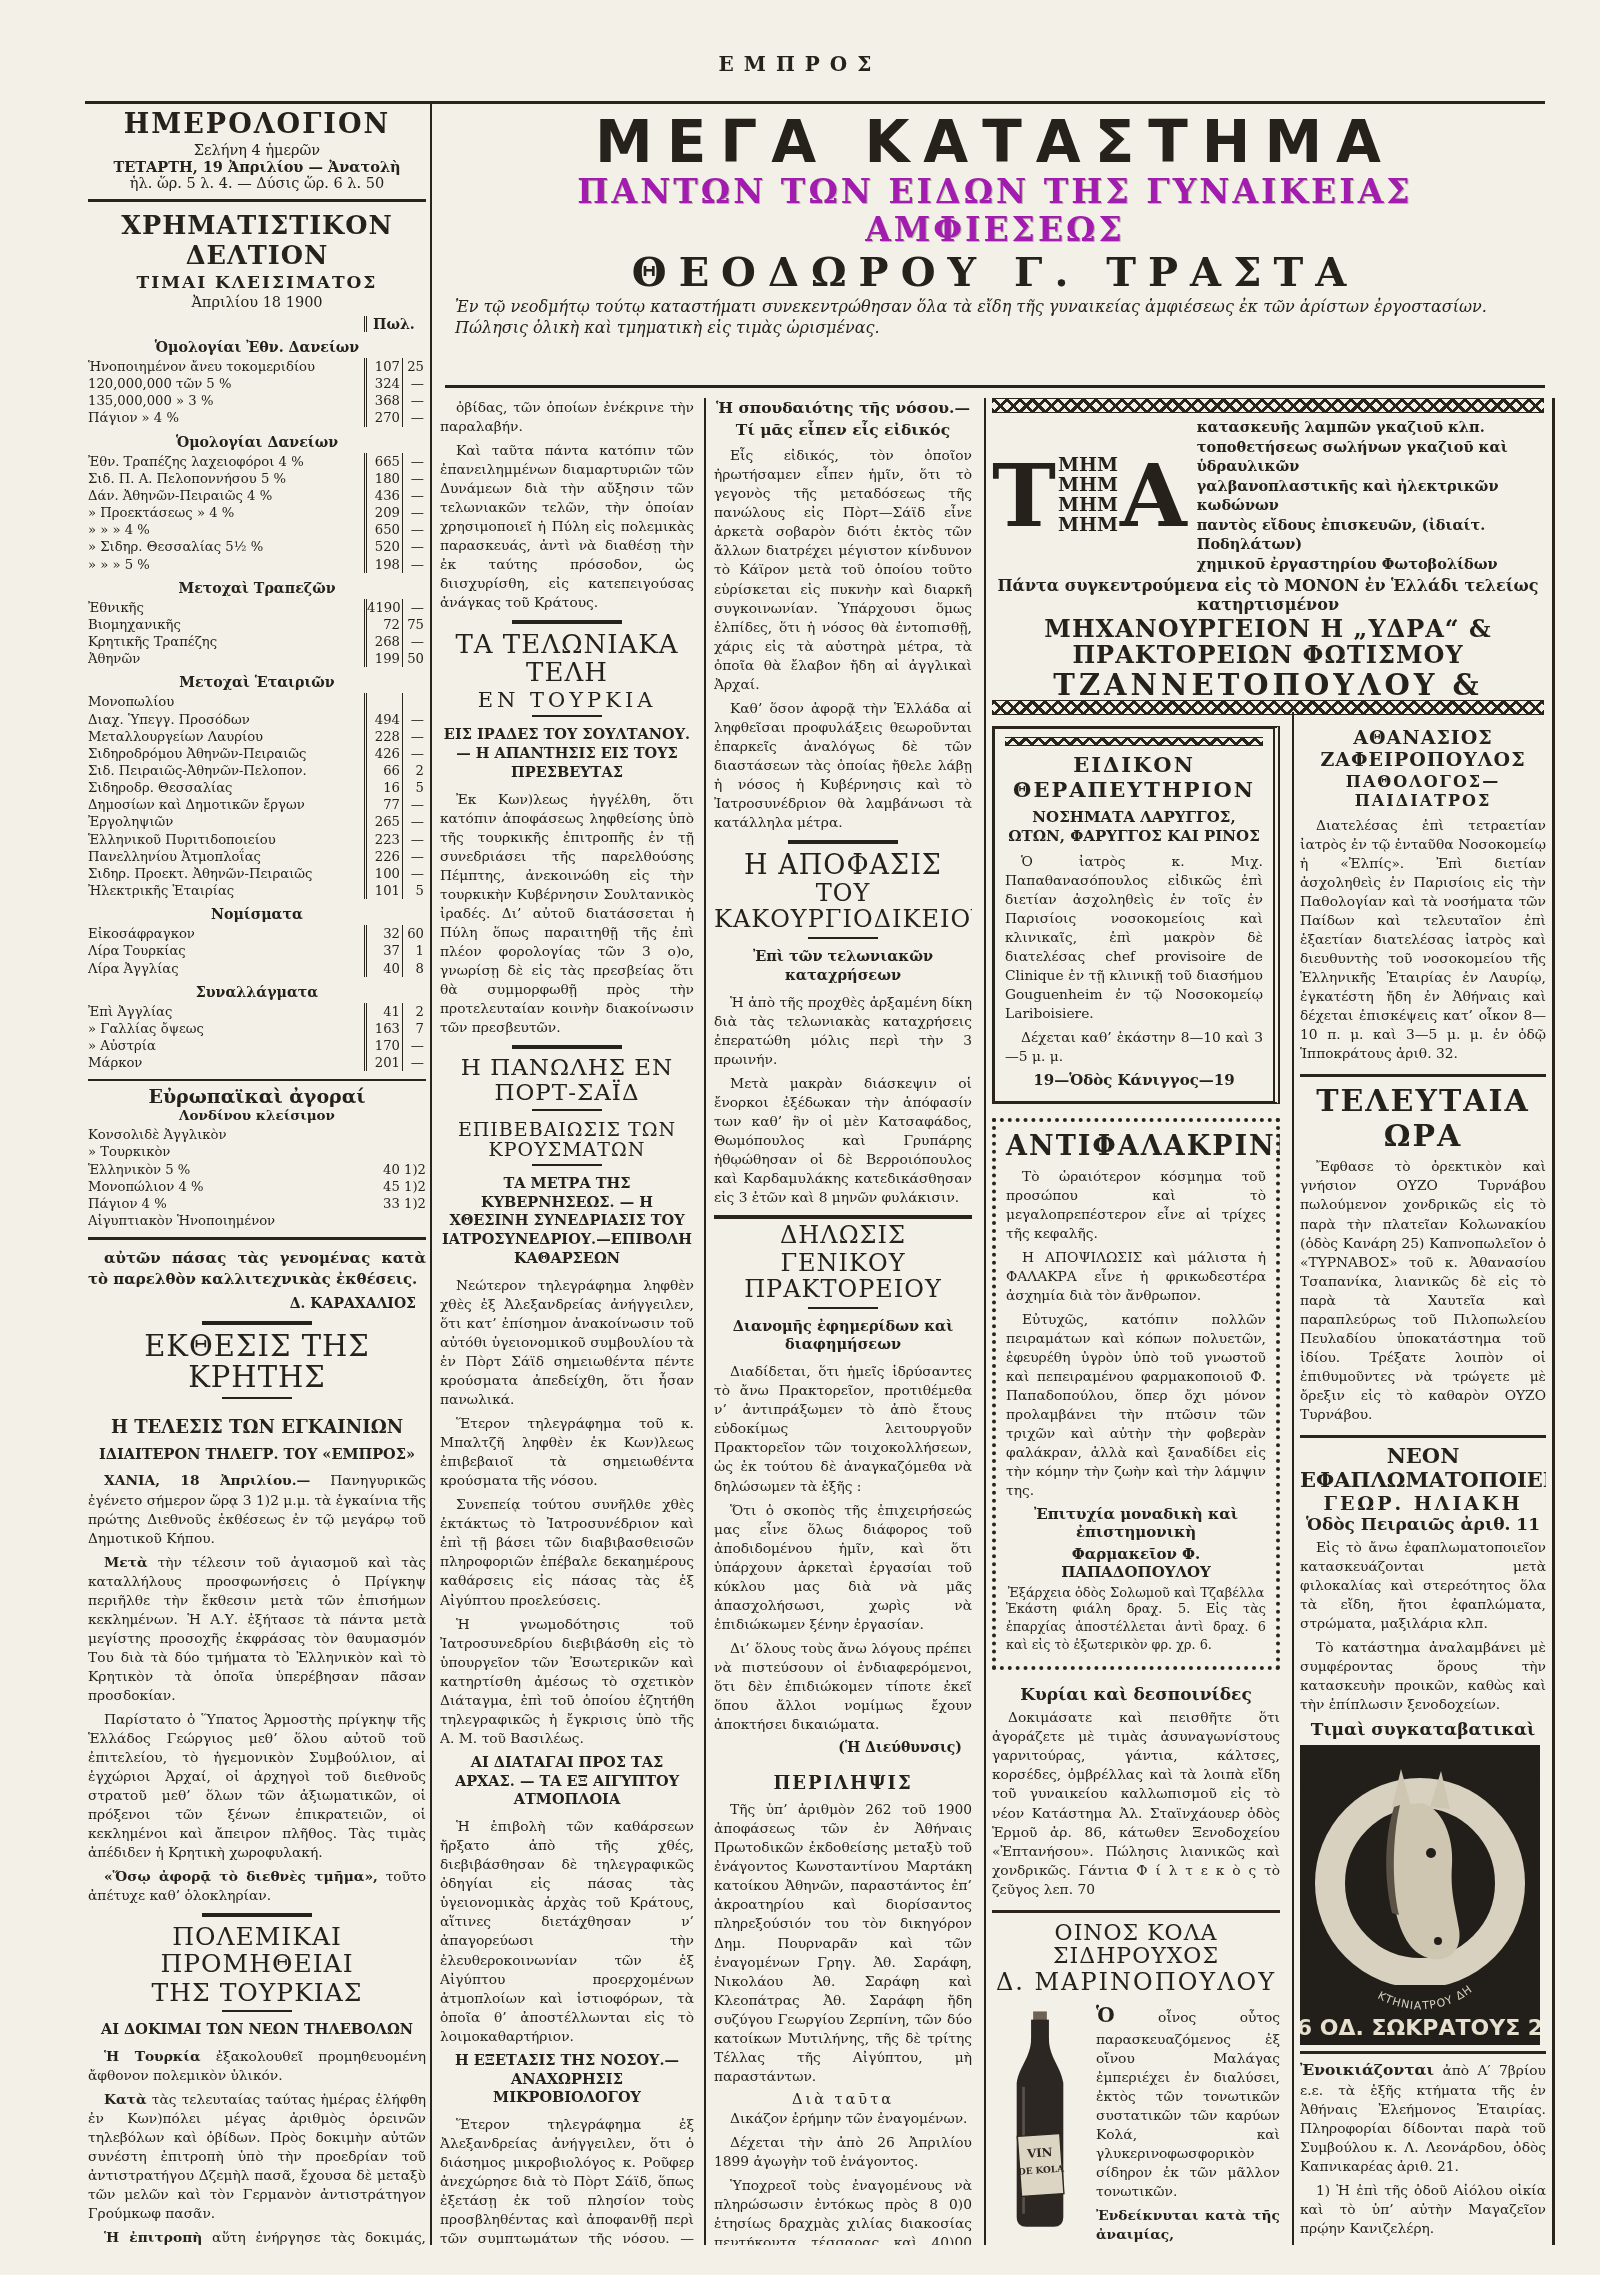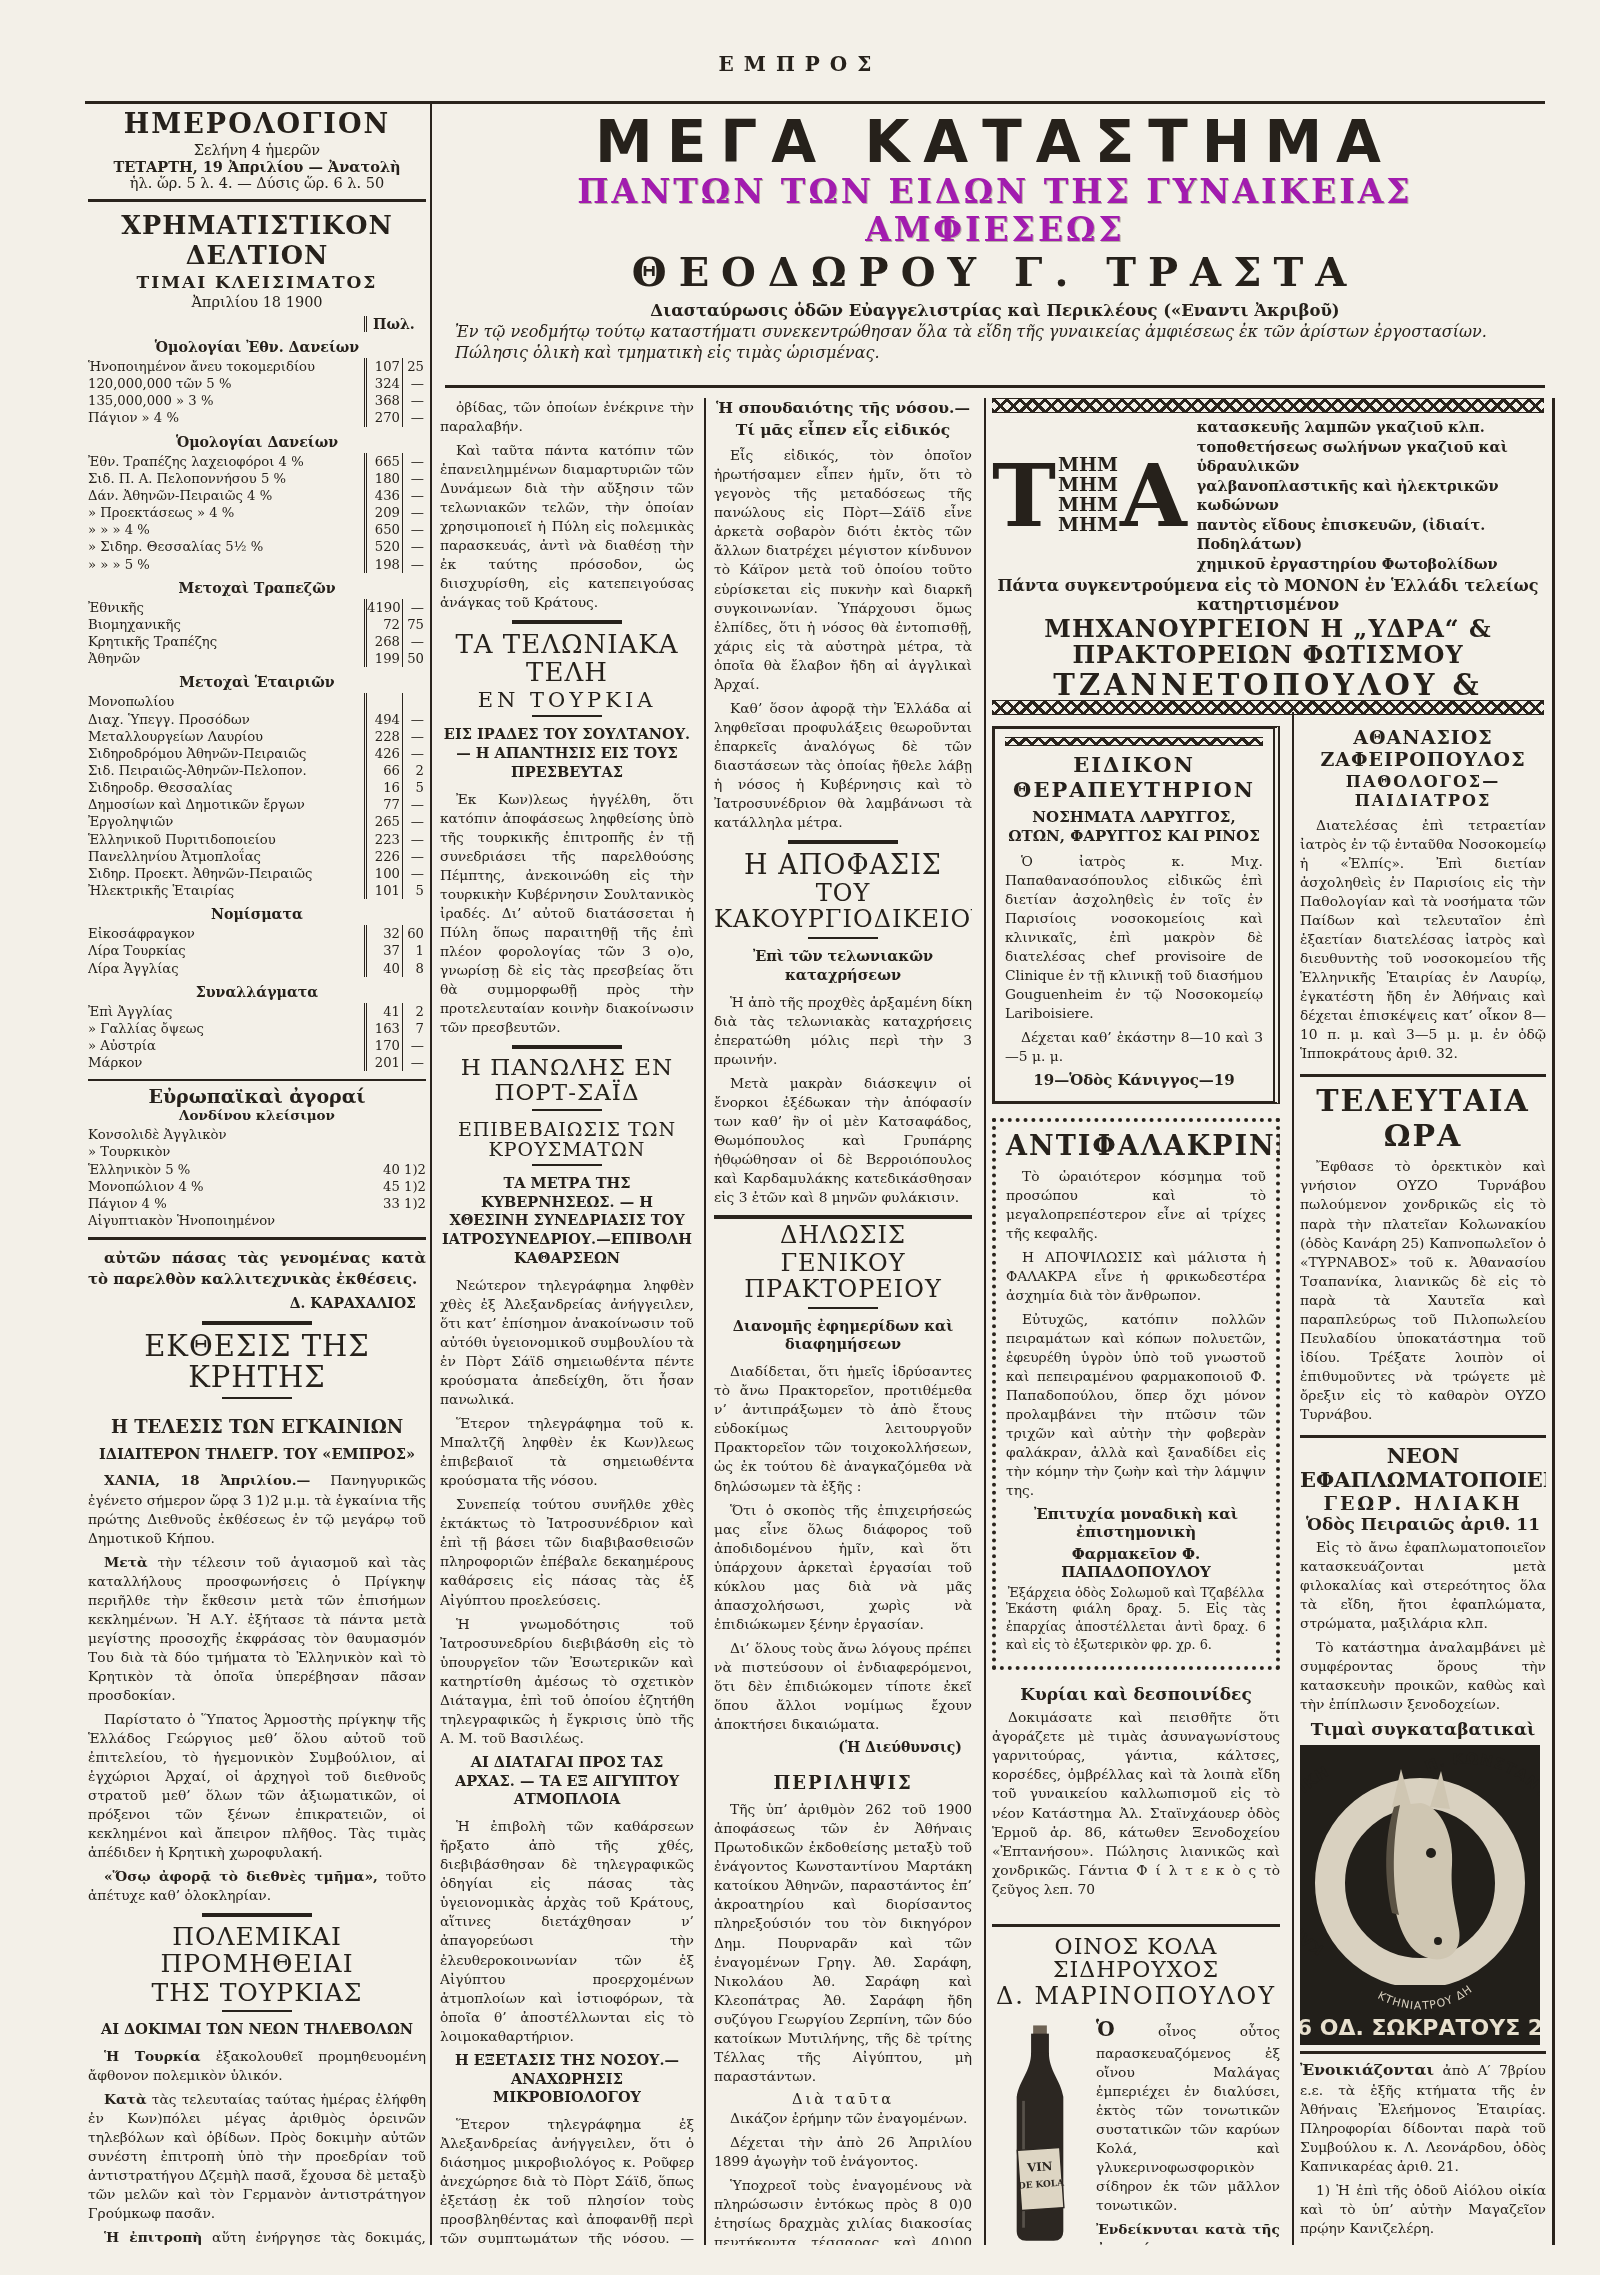--- a/index.html
+++ b/index.html
@@ -64,21 +64,20 @@
 </head>
 <body>
 
 <div id="masthead" class="abs">ΕΜΠΡΟΣ</div>
 <div class="abs hrule" style="left:85px;top:101px;width:1460px;height:3px;"></div>
 
 <div id="ad1" class="abs" style="left:445px;top:112px;width:1100px;height:276px;border-bottom:3px solid #2a241d;">
   <div class="l1">ΜΕΓΑ ΚΑΤΑΣΤΗΜΑ</div>
   <div class="l2">ΠΑΝΤΩΝ ΤΩΝ ΕΙΔΩΝ ΤΗΣ ΓΥΝΑΙΚΕΙΑΣ ΑΜΦΙΕΣΕΩΣ</div>
   <div class="l3">ΘΕΟΔΩΡΟΥ Γ. ΤΡΑΣΤΑ</div>
-  <div class="l4">Διασταύρωσις ὁδῶν Εὐαγγελιστρίας καὶ Περικλέους («Εναντι Ἀκριβοῦ)</div>
   <div class="l5">Ἐν τῷ νεοδμήτῳ τούτῳ καταστήματι συνεκεντρώθησαν ὅλα τὰ εἴδη τῆς γυναικείας ἀμφιέσεως ἐκ τῶν ἀρίστων ἐργοστασίων.</div>
   <div class="l6">Πώλησις ὁλικὴ καὶ τμηματικὴ εἰς τιμὰς ὡρισμένας.</div>
 </div>
 
 <div class="abs vrule" style="left:430px;top:103px;height:2142px;"></div>
 <div class="abs vrule" style="left:704px;top:398px;height:1847px;"></div>
 <div class="abs vrule" style="left:984px;top:398px;height:1847px;"></div>
 <div class="abs vrule" style="left:1292px;top:712px;height:1533px;"></div>
 <div class="abs vrule" style="left:1552px;top:398px;height:1847px;width:3px;"></div>
 
@@ -534,21 +533,21 @@
   <div class="dotbox">
     <div class="bt">ΑΝΤΙΦΑΛΑΚΡΙΝΗ</div>
     <p>Τὸ ὡραιότερον κόσμημα τοῦ προσώπου καὶ τὸ μεγαλοπρεπέστερον εἶνε αἱ τρίχες τῆς κεφαλῆς.</p>
     <p>Η ΑΠΟΨΙΛΩΣΙΣ καὶ μάλιστα ἡ ΦΑΛΑΚΡΑ εἶνε ἡ φρικωδεστέρα ἀσχημία διὰ τὸν ἄνθρωπον.</p>
     <p>Εὐτυχῶς, κατόπιν πολλῶν πειραμάτων καὶ κόπων πολυετῶν, ἐφευρέθη ὑγρὸν ὑπὸ τοῦ γνωστοῦ καὶ πεπειραμένου φαρμακοποιοῦ Φ. Παπαδοπούλου, ὅπερ ὄχι μόνον προλαμβάνει τὴν πτῶσιν τῶν τριχῶν καὶ αὐτὴν τὴν φοβερὰν φαλάκραν, ἀλλὰ καὶ ξαναδίδει εἰς τὴν κόμην τὴν ζωὴν καὶ τὴν λάμψιν της.</p>
     <div class="adr">Ἐπιτυχία μοναδικὴ καὶ ἐπιστημονικὴ</div>
     <div class="adr">Φαρμακεῖον Φ. ΠΑΠΑΔΟΠΟΥΛΟΥ</div>
     <div class="ctr" style="font-size:13px;">Ἐξάρχεια ὁδὸς Σολωμοῦ καὶ Τζαβέλλα</div>
     <p style="text-indent:0;font-size:12.8px;">Ἑκάστη φιάλη δραχ. 5. Εἰς τὰς ἐπαρχίας ἀποστέλλεται ἀντὶ δραχ. 6 καὶ εἰς τὸ ἐξωτερικὸν φρ. χρ. 6.</p>
   </div>
-  <div style="border-bottom:3px solid #2a241d;padding-bottom:20px;margin-bottom:8px;">
+  <div style="border-bottom:3px solid #2a241d;padding-bottom:6px;margin-bottom:8px;">
     <div class="adr" style="font-size:17px;">Κυρίαι καὶ δεσποινίδες</div>
     <p>Δοκιμάσατε καὶ πεισθῆτε ὅτι ἀγοράζετε μὲ τιμὰς ἀσυναγωνίστους γαρνιτούρας, γάντια, κάλτσες, κορσέδες, ὀμβρέλλας καὶ τὰ λοιπὰ εἴδη τοῦ γυναικείου καλλωπισμοῦ εἰς τὸ νέον Κατάστημα Ἀλ. Σταϊνχάουερ ὁδὸς Ἑρμοῦ ἀρ. 86, κάτωθεν Ξενοδοχείου «Ἑπτανήσου». Πώλησις λιανικῶς καὶ χονδρικῶς. Γάντια Φ ί λ τ ε κ ὸ ς τὸ ζεῦγος λεπ. 70</p>
   </div>
   <div>
     <div class="art-title" style="font-size:22px;">ΟΙΝΟΣ ΚΟΛΑ ΣΙΔΗΡΟΥΧΟΣ</div>
     <div class="art-title" style="font-size:24px;letter-spacing:2px;">Δ. ΜΑΡΙΝΟΠΟΥΛΟΥ</div>
     <div class="kola-wrap" style="margin-top:6px;">
       <svg width="96" height="252" viewBox="0 0 140 340">
         <rect x="60" y="0" width="20" height="16" fill="#6e6354"></rect>
         <rect x="57" y="12" width="26" height="30" fill="#2c2722"></rect>

